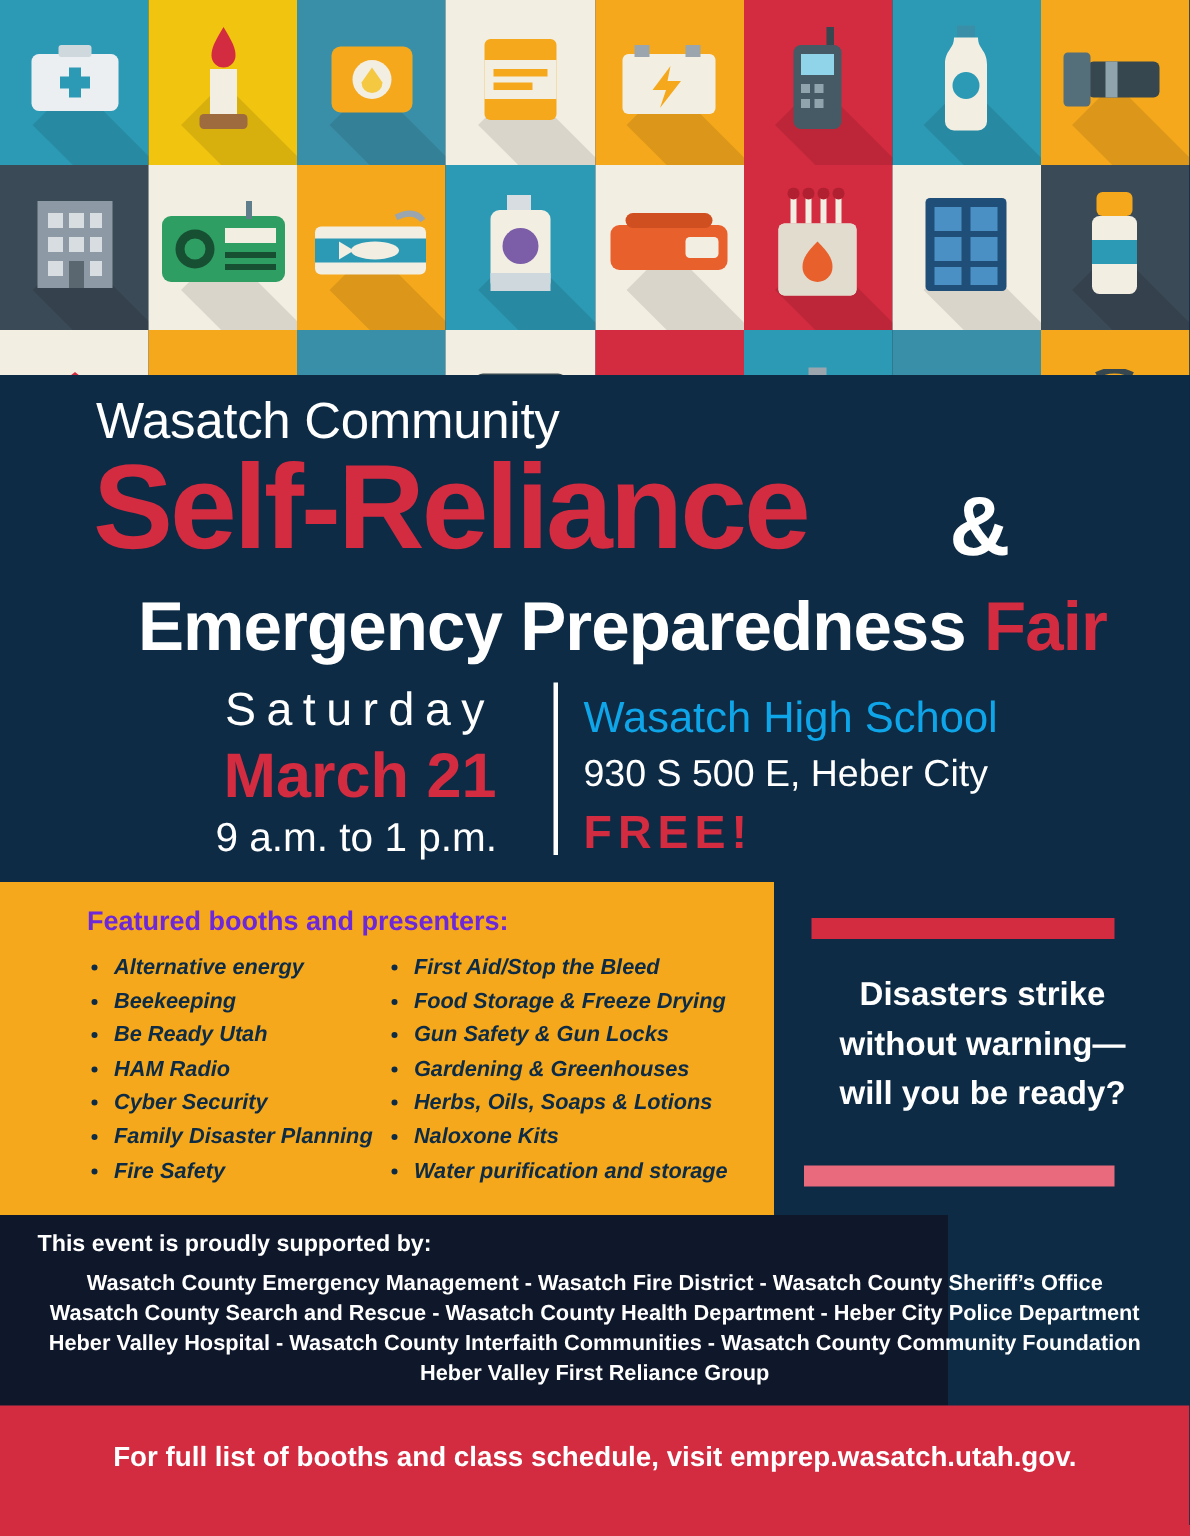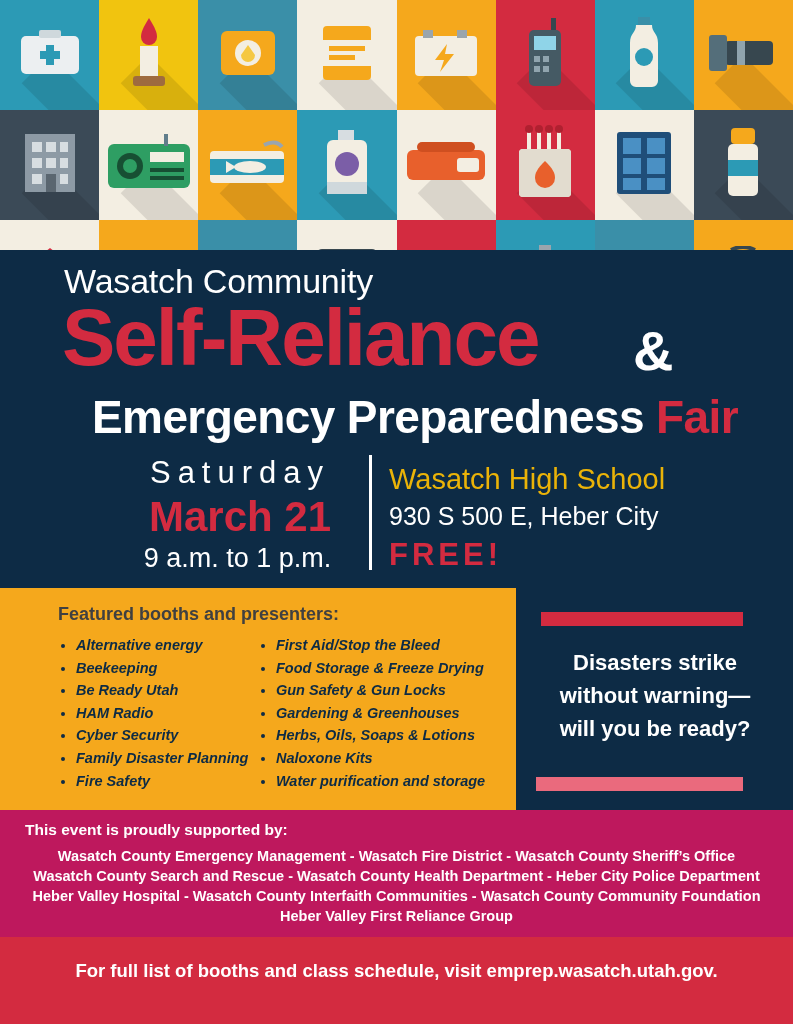--- a/index.html
+++ b/index.html
@@ -150,21 +150,21 @@
     width: 255px;
     text-align: center;
     font-size: 27px;
     color: #ffffff;
   }
   .l-school {
     position: absolute;
     left: 389px;
     top: 8px;
     font-size: 29px;
-    color: #eab308;
+    color: #0ea5e9;
   }
   .l-address {
     position: absolute;
     left: 389px;
     top: 47px;
     font-size: 25px;
     color: #ffffff;
   }
   .l-free {
     position: absolute;
@@ -184,21 +184,21 @@
     width: 516px;
     height: 222px;
     background: #f5a81c;
   }
   .booths-title {
     position: absolute;
     left: 58px;
     top: 16px;
     font-size: 18px;
     font-weight: bold;
-    color: #404040;
+    color: #6d28d9;
   }
   .booths-cols {
     position: absolute;
     left: 58px;
     top: 46px;
     width: 450px;
     display: flex;
     font-style: italic;
   }
   .booths-cols ul {
@@ -251,23 +251,23 @@
     font-weight: bold;
     color: #ffffff;
     line-height: 33px;
   }
 
   
   .supporters {
     position: absolute;
     left: 0;
     top: 810px;
-    width: 793px;
+    width: 632px;
     height: 127px;
-    background: #be185d;
+    background: #0f172a;
     color: #ffffff;
   }
   .sup-lead {
     position: absolute;
     left: 25px;
     top: 11px;
     font-size: 15.5px;
     font-weight: bold;
   }
   .sup-lines {

